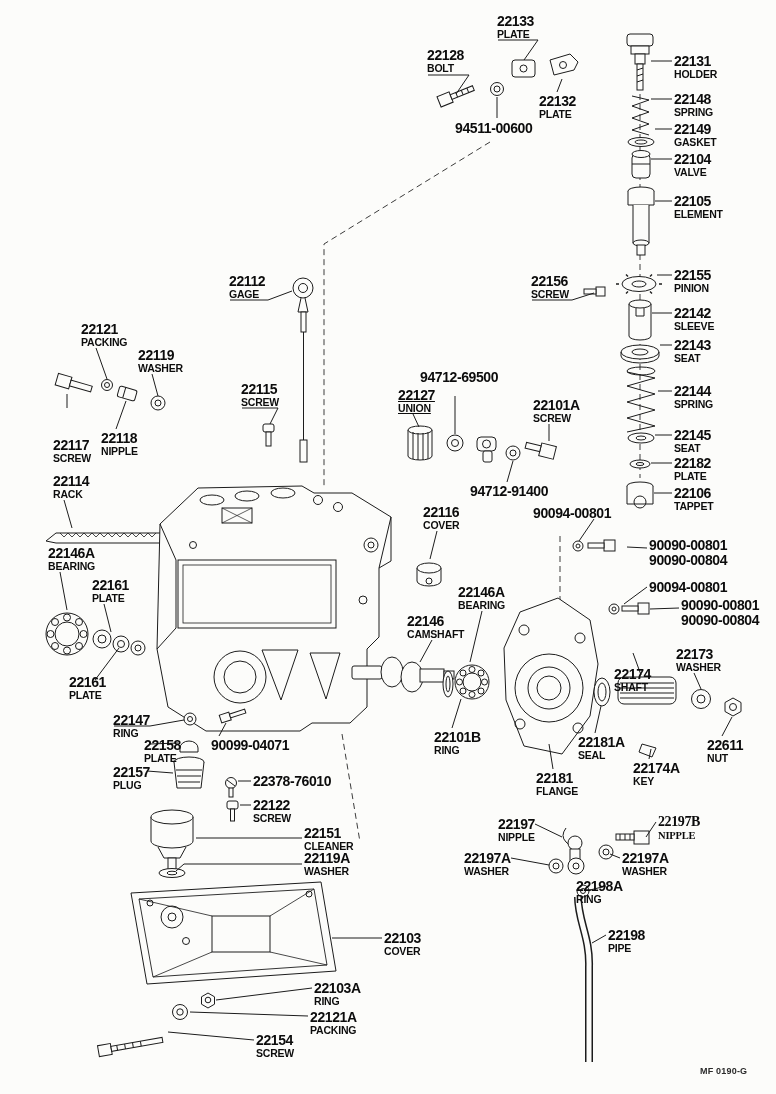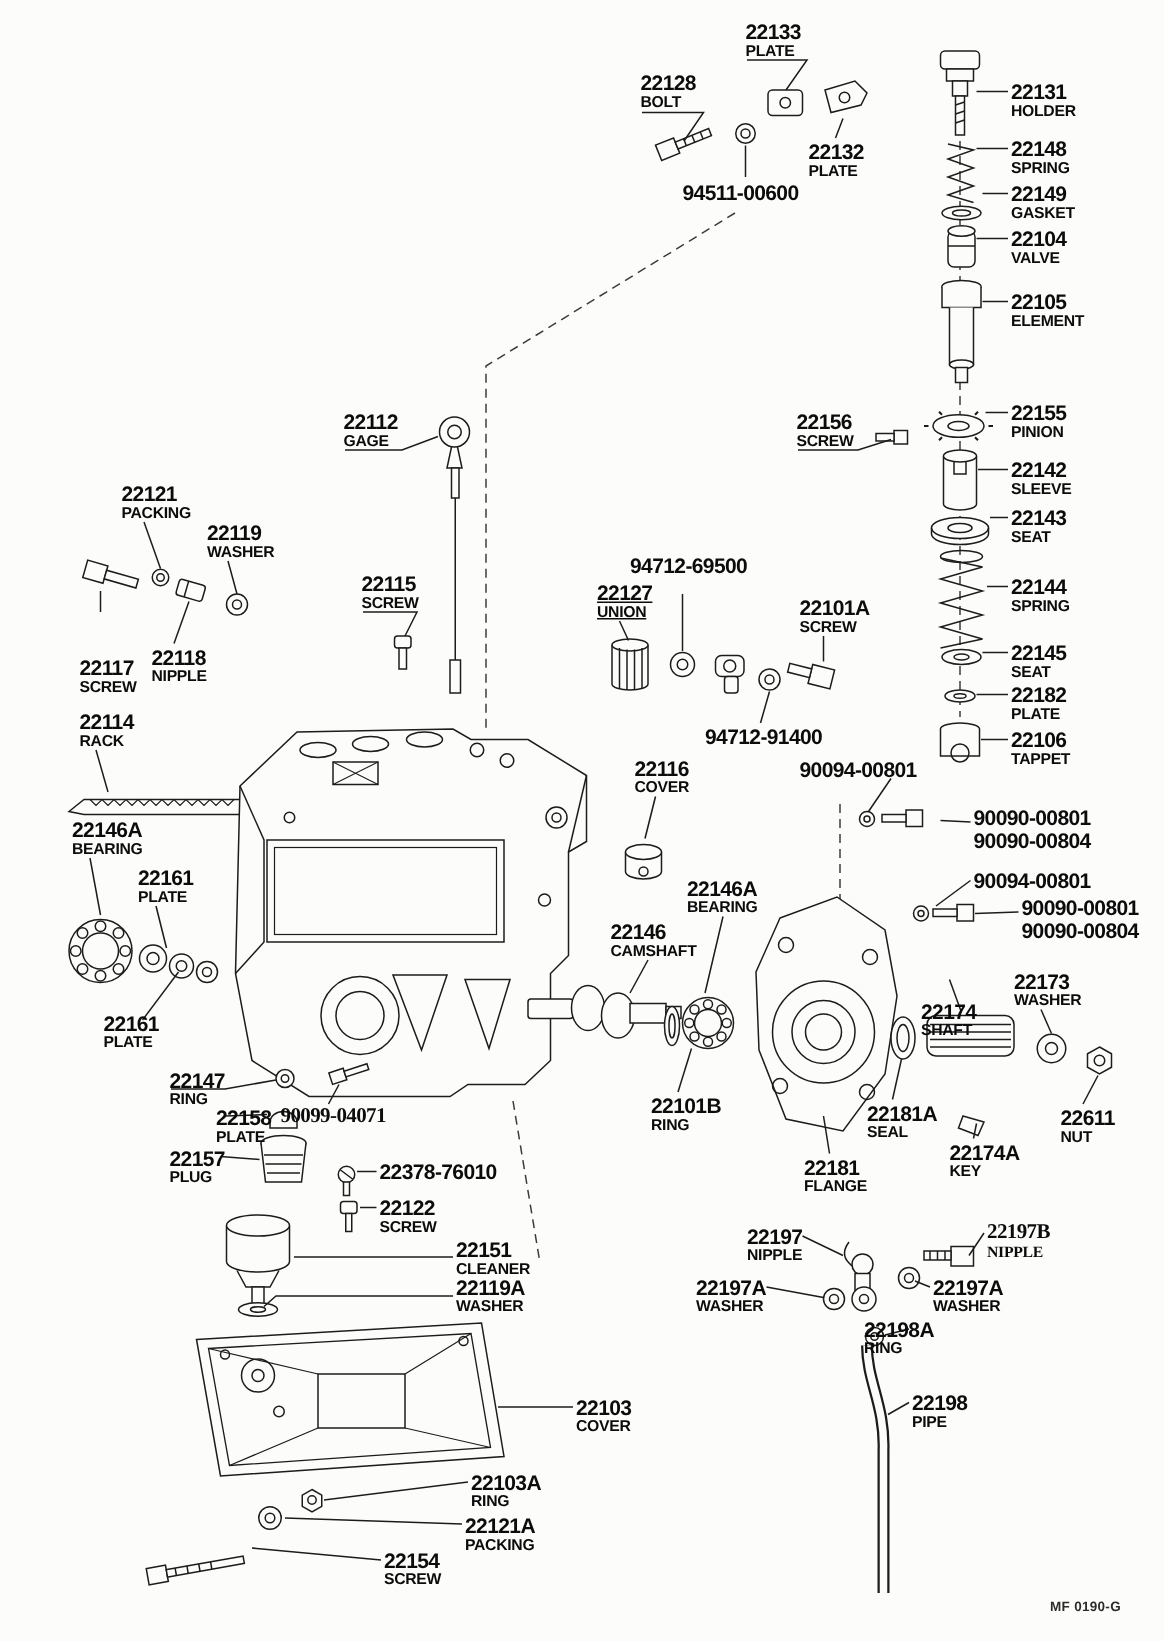--- a/index.html
+++ b/index.html
@@ -632,21 +632,21 @@
         <div class="part-name">SEAL</div>
       </div>
       <div class="part-label" style="left: 707px; top: 738px;">
         <div class="part-num">22611</div>
         <div class="part-name">NUT</div>
       </div>
       <div class="part-label" style="left: 113px; top: 738px; margin-left: 31px;">
         <div class="part-num">22158</div>
         <div class="part-name">PLATE</div>
       </div>
-      <div class="part-label" style="left: 187px; top: 738px; font-family: Liberation Serif, serif;">
+      <div class="part-label" style="left: 211px; top: 738px;">
         <div class="part-num">90099-04071</div>
       </div>
       <div class="part-label" style="left: 633px; top: 761px;">
         <div class="part-num">22174A</div>
         <div class="part-name">KEY</div>
       </div>
       <div class="part-label" style="left: 113px; top: 765px;">
         <div class="part-num">22157</div>
         <div class="part-name">PLUG</div>
       </div>

